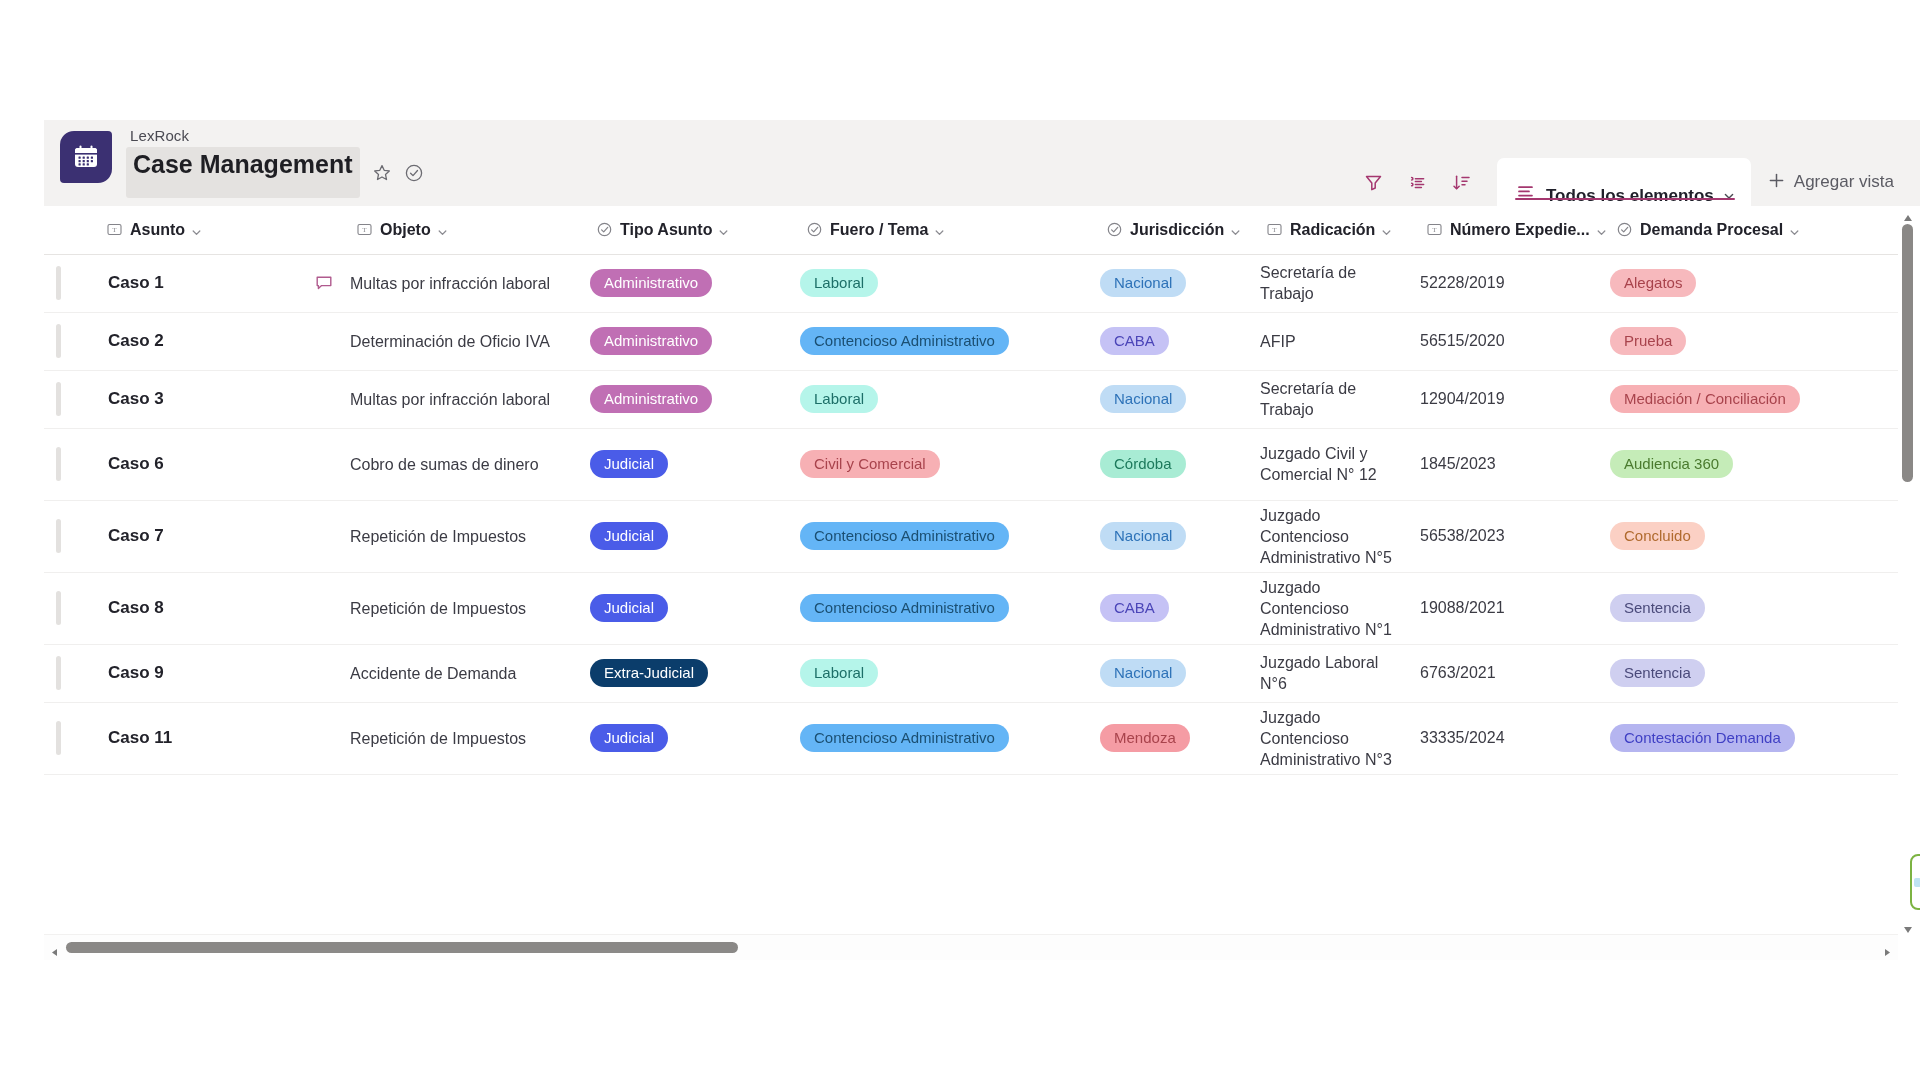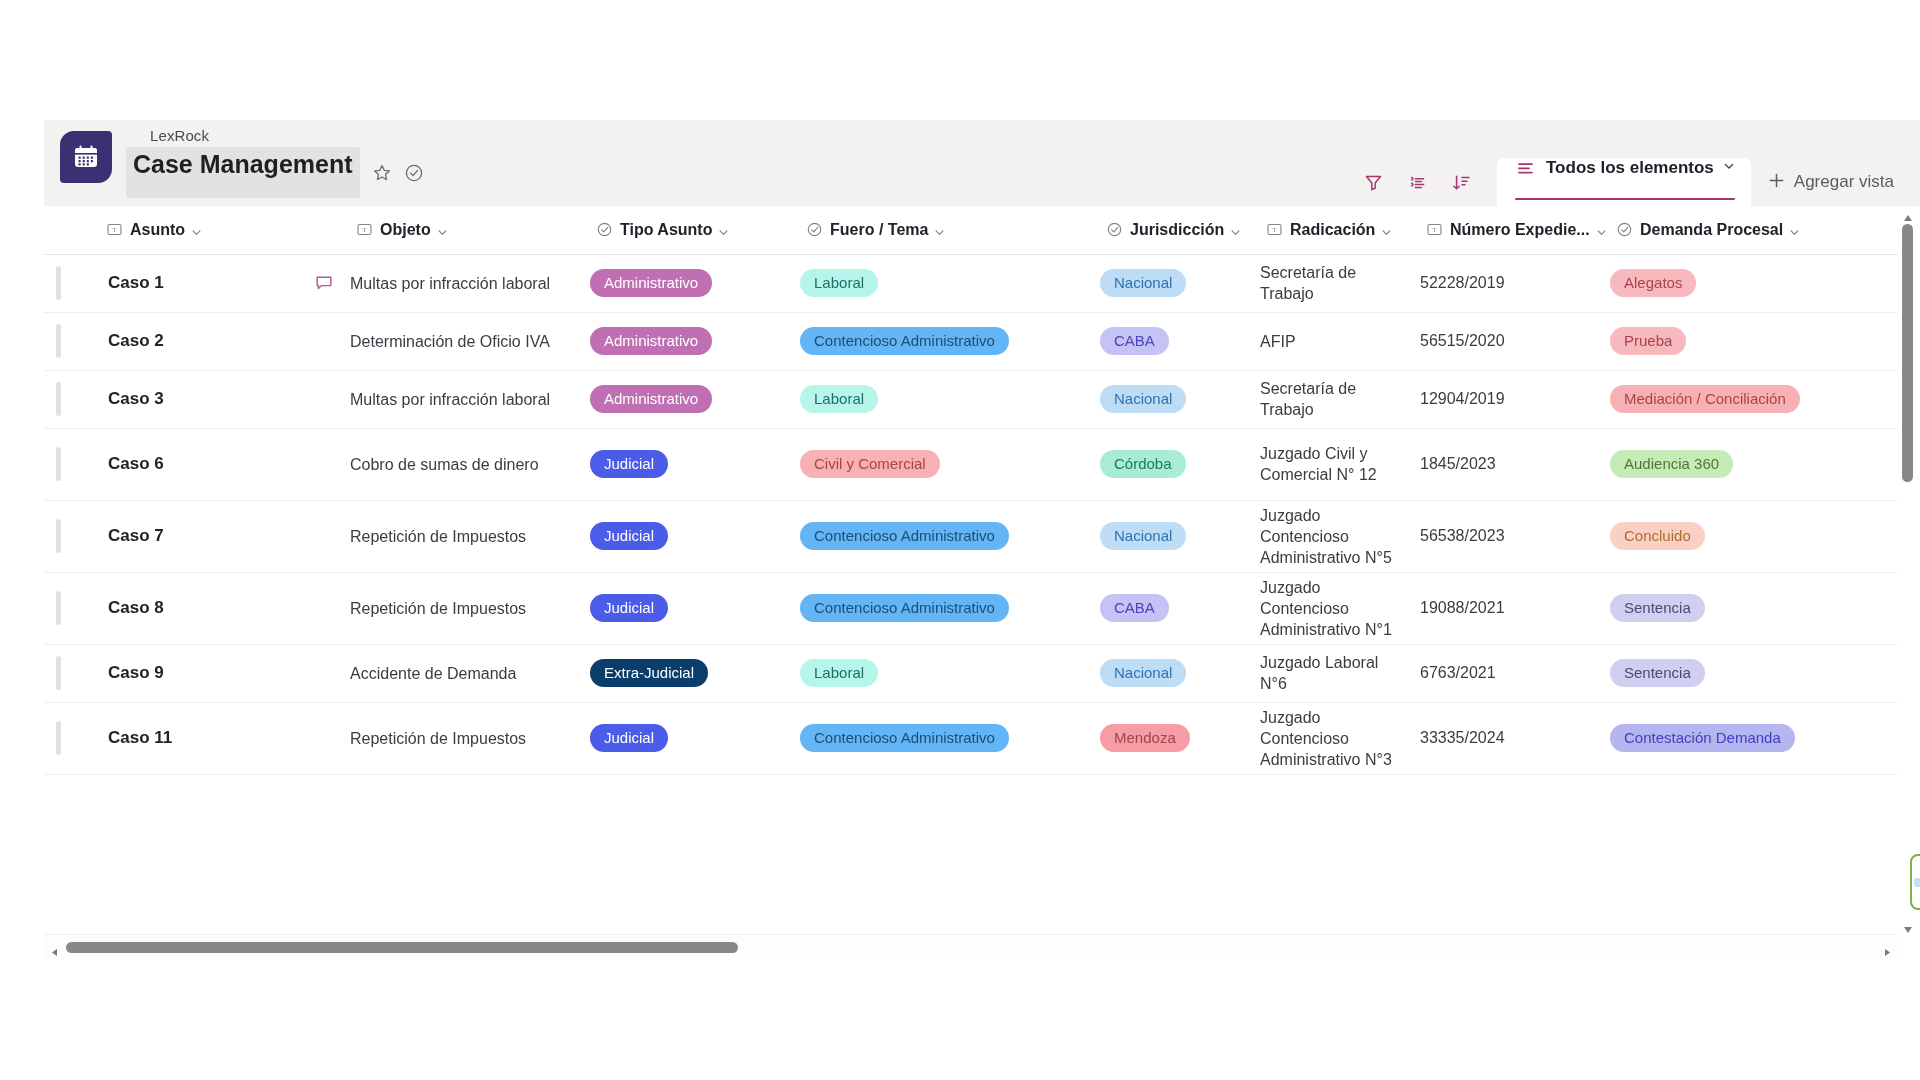--- a/index.html
+++ b/index.html
@@ -34,21 +34,21 @@
     background: #3b3072;
     border-radius: 14px 4px 14px 4px;
     display: flex; align-items: center; justify-content: center;
     flex: 0 0 auto;
     margin-top: 4px;
   }
   #app-icon svg { display: block; }
   #brand-text { margin-left: 14px; }
   #workspace-name {
     font-size: 15px; color: #4a4a52; letter-spacing: .1px;
-    line-height: 18px; padding-left: 4px; margin-left: 20px;
+    line-height: 18px; padding-left: 4px;
   }
   #title-row { display: flex; align-items: center; margin-top: 2px; }
   #page-title {
     font-size: 25px; font-weight: bold; color: #1e1e23;
     background: #e4e2e0; border-radius: 3px;
     padding: 2px 7px 19px 7px; line-height: 30px;
   }
   .title-ic { margin-left: 12px; width: 20px; height: 20px; opacity: .8; }
 
   
@@ -58,21 +58,21 @@
   }
   .tool-btn {
     width: 44px; height: 48px;
     display: flex; align-items: center; justify-content: center;
     cursor: pointer;
   }
   #view-tab {
     height: 48px;
     background: #ffffff;
     border-radius: 7px 7px 0 0;
-    display: flex; align-items: flex-start;
+    display: flex; align-items: flex-end;
     padding: 0 16px 0 18px;
     margin-left: 14px;
     position: relative;
     cursor: pointer;
   }
   #view-tab::after {
     content: ""; position: absolute;
     left: 18px; right: 16px; bottom: 6px;
     height: 2.5px; background: #a4376f; border-radius: 2px;
   }

